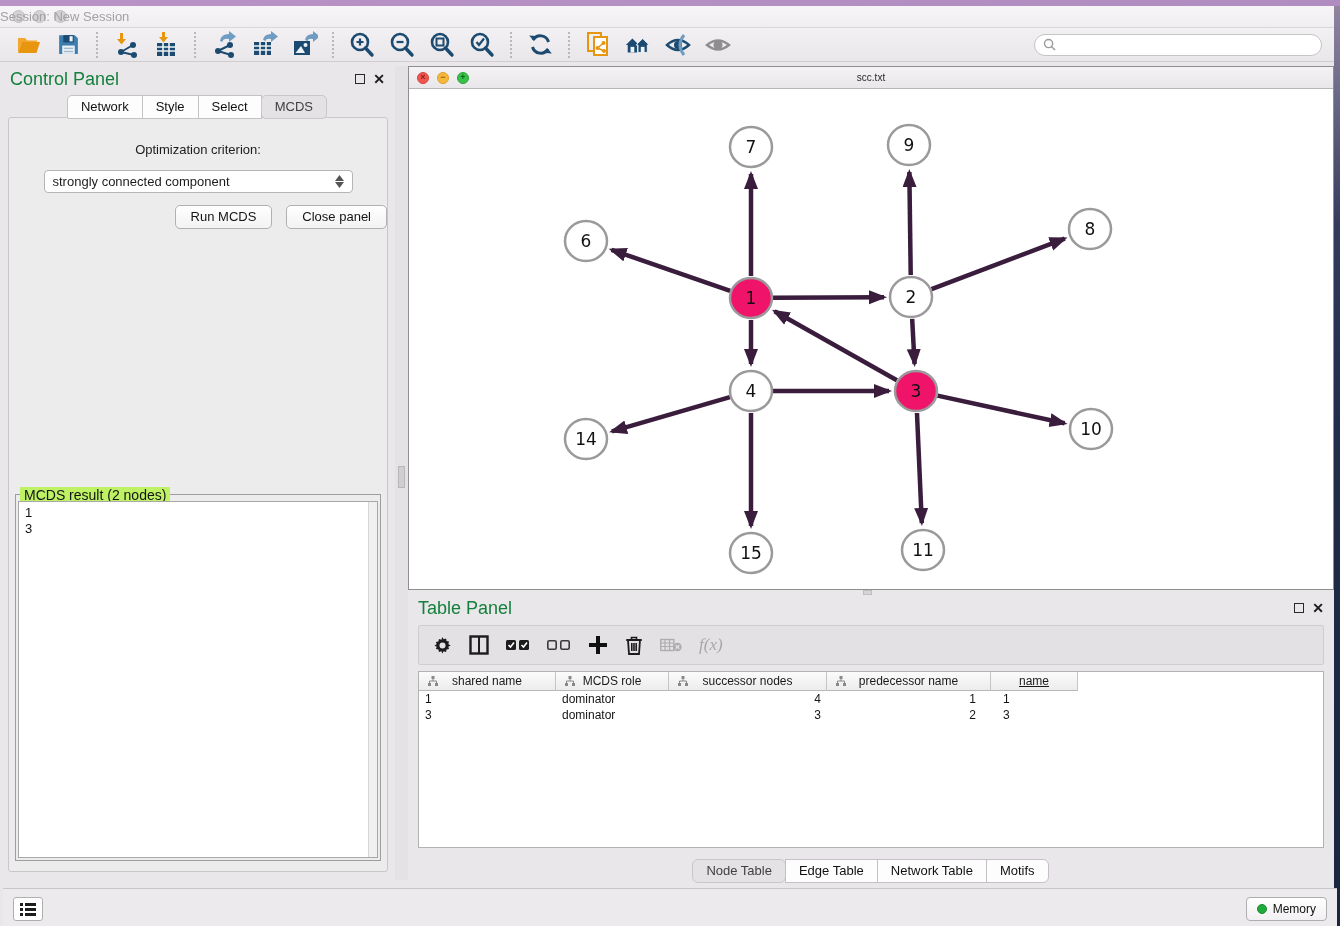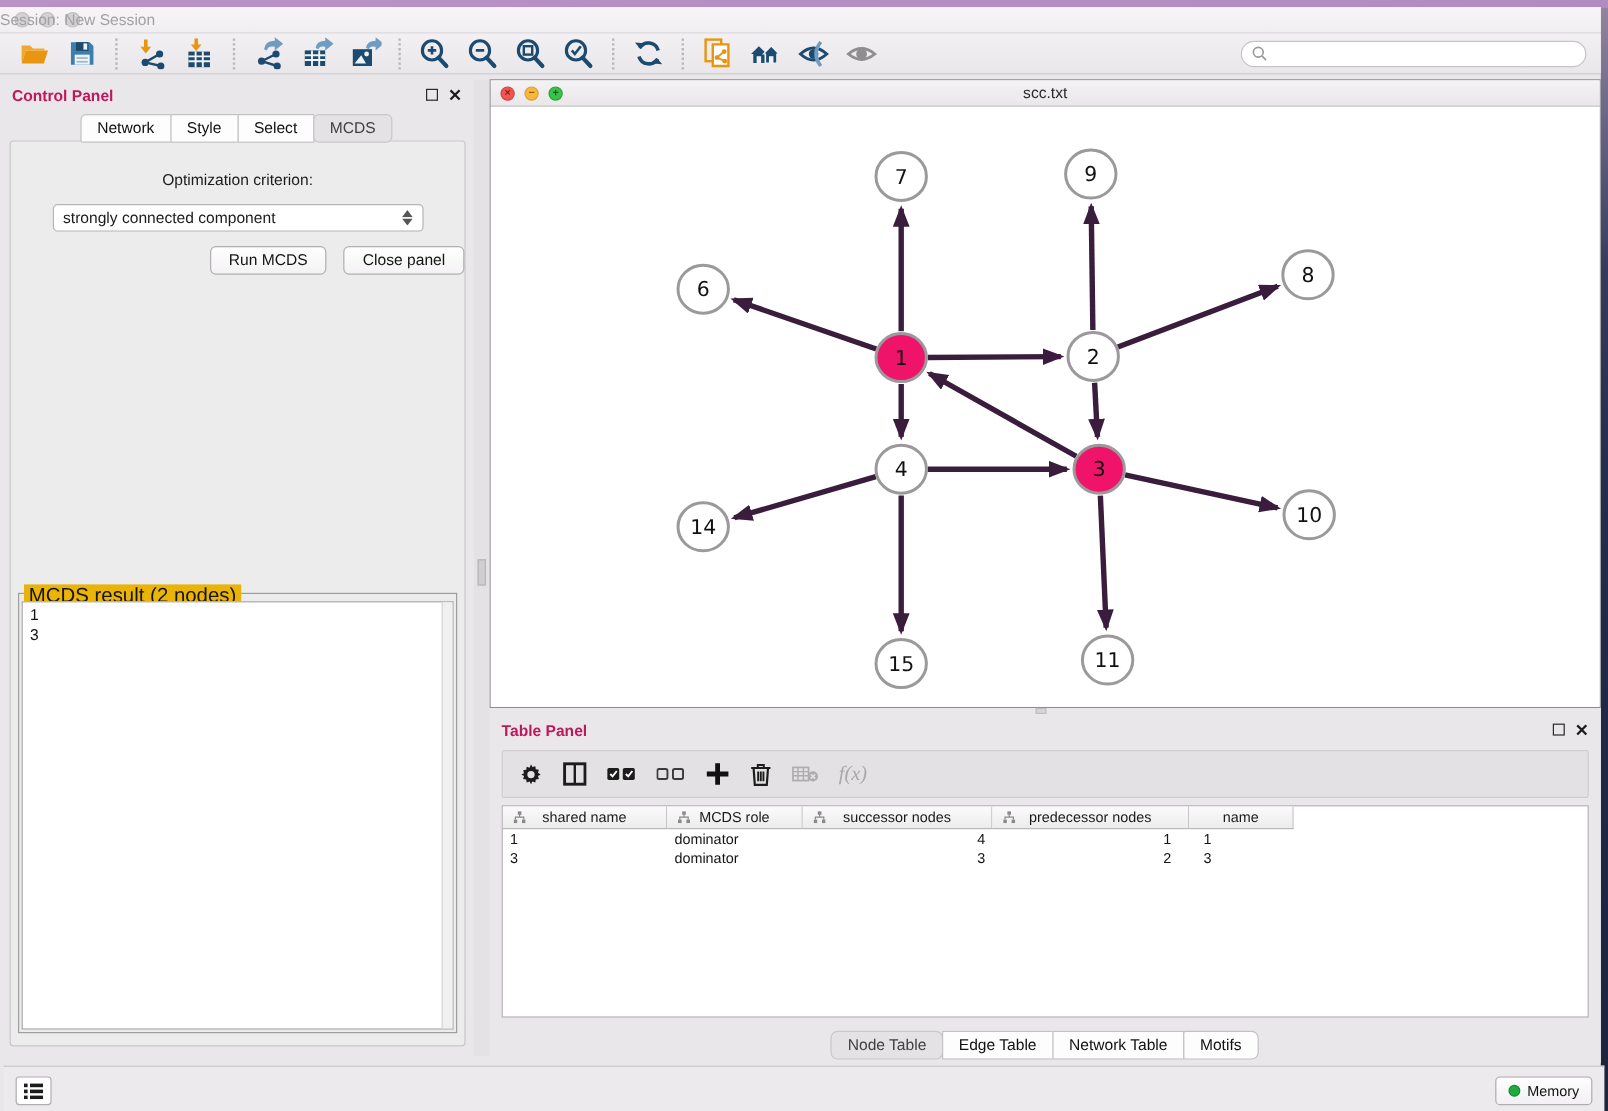--- a/index.html
+++ b/index.html
@@ -30,21 +30,21 @@
   .tsep { width:0; height:26px; border-left:2px dotted #b9b7b9; }
   .ticon { width:28px; height:28px; display:flex; align-items:center; justify-content:center; }
   .search-wrap { margin-left:auto; margin-right:12px; }
   .search-box { width:288px; height:22px; background:#fff; border:1px solid #c6c4c6;
     border-radius:12px; display:flex; align-items:center; padding:0 8px; gap:5px; }
   .search-box input { border:none; outline:none; flex:1; font-size:12px; background:transparent; font-family:"Liberation Sans",sans-serif; }
 
   
   .control-panel { position:absolute; left:0; top:66px; width:395px; height:814px; background:#e9e7e9; }
   .cp-header { height:26px; display:flex; align-items:center; padding:0 10px; }
-  .panel-title { font-size:13px; color:#be185d;font-weight:bold; }
+  .panel-title { font-size:18px; color:#15803d; }
   .panel-winbtns { margin-left:auto; display:flex; align-items:center; gap:8px; }
   .float-btn { width:10px; height:10px; border:1.5px solid #2a2a2a; background:transparent; display:inline-block; }
   .close-btn { font-size:14px; font-weight:bold; color:#1a1a1a; line-height:10px; cursor:default; }
 
   .tabs-row { display:flex; justify-content:center; position:relative; z-index:2; margin-top:3px; }
   .tab { font-size:13px; color:#111; background:#fdfdfd; border:1px solid #c3c1c3;
     padding:3px 13px 4px; margin-left:-1px; position:relative; }
   .tab:first-child { border-top-left-radius:5px; border-bottom-left-radius:2px; }
   .tab:last-child { border-top-right-radius:5px; border-bottom-right-radius:2px; }
   .tab.active { background:#e4e2e4; color:#404040; border-color:#c9c7c9; border-radius:5px; }
@@ -56,22 +56,22 @@
     border:1px solid #b6b4b6; border-radius:4px; display:flex; align-items:center;
     padding:0 8px; font-size:13px; color:#1c1c1c; }
   .dd-arrows { margin-left:auto; display:flex; flex-direction:column; align-items:center; gap:1px; }
   .dd-arrows svg { display:block; }
   .btn-row { display:flex; justify-content:flex-end; gap:14px; margin-top:12px; }
   .pbtn { background:linear-gradient(#ffffff,#f4f2f4); border:1px solid #b2b0b2; border-radius:5px;
     font-size:13px; color:#141414; padding:3px 15px 4px; font-family:"Liberation Sans",sans-serif; }
 
   .result-group { position:absolute; left:6px; right:6px; top:376px; bottom:10px;
     border:1px solid #9f9d9f; }
-  .result-title { position:absolute; top:-8px; left:4px; background:#eab308; padding:0 4px;
-    font-size:17px; color:#141414; }
+  .result-title { position:absolute; top:-8px; left:4px; background:#bef264; padding:0 4px;
+    font-size:14px; color:#141414; }
   .result-area { position:absolute; inset:6px 2px 2px 2px; background:#fff; border:1px solid #a9a7a9; }
   .result-lines { padding:3px 6px; font-size:13px; color:#111; line-height:16px; }
   .result-scroll { position:absolute; right:0; top:0; bottom:0; width:9px; background:#f0f0f0; border-left:1px solid #d5d5d5; }
 
   
   .v-splitter { position:absolute; left:395px; top:66px; width:13px; height:814px; background:#e4e2e4; }
   .v-handle { position:absolute; left:3px; top:400px; width:7px; height:22px; background:#d0ced0; border:1px solid #b8b6b8; }
   .h-splitter { position:absolute; left:408px; top:590px; width:926px; height:5px; background:#e9e7e9; }
   .h-handle { position:absolute; left:455px; top:0px; width:9px; height:5px; background:#d6d4d6; border:1px solid #c0bec0; }
 
@@ -79,21 +79,21 @@
   .net-window { position:absolute; left:408px; top:66px; width:926px; height:524px;
     border:1px solid #8f8d8f; background:#fff; }
   .net-titlebar { height:22px; background:linear-gradient(#f4f2f4,#e9e7e9);
     border-bottom:1px solid #b7b5b7; position:relative; display:flex; align-items:center; }
   .traffic { display:flex; gap:8px; margin-left:8px; }
   .tl { width:12px; height:12px; border-radius:50%; display:flex; align-items:center; justify-content:center;
     font-size:9px; font-weight:bold; line-height:1; }
   .tl-red { background:#f05650; border:1px solid #d8423c; color:#8c1f1b; }
   .tl-yellow { background:#f6b73c; border:1px solid #dfa02e; color:#985f00; }
   .tl-green { background:#39c149; border:1px solid #2aa53a; color:#0c6618; }
-  .net-title { position:absolute; left:0; right:0; text-align:center; font-size:13px; color:#2a2a2a; }
+  .net-title { position:absolute; left:0; right:0; text-align:center; font-size:10px; color:#2a2a2a; }
   .net-canvas { position:absolute; left:0; top:22px; right:0; bottom:0; background:#fff; }
   .net-canvas svg { display:block; }
 
   
   .table-panel { position:absolute; left:408px; top:595px; width:926px; height:291px; background:#e9e7e9; }
   .tp-header { height:26px; display:flex; align-items:center; padding:0 10px; }
   .tp-toolbar { position:absolute; left:10px; right:10px; top:30px; height:40px;
     background:#e3e1e3; border:1px solid #cfcdcf; border-radius:2px;
     display:flex; align-items:center; gap:17px; padding:0 14px;text-align:center; }
   .tbicon { display:flex; align-items:center; justify-content:center; }
@@ -511,23 +511,23 @@
             </svg>
             <span>successor nodes</span>
           </div>
           <div class="dt-hcell" style="width: 164px;">
             <svg class="hicon" width="10" height="10" viewBox="0 0 10 10">
               <rect x="3.5" y="0" width="3" height="3" fill="#8a888a"></rect>
               <path d="M5 3 V5 M1.5 7 V5 H8.5 V7" stroke="#8a888a" stroke-width="1" fill="none"></path>
               <rect x="0" y="7" width="3" height="3" fill="#8a888a"></rect>
               <rect x="7" y="7" width="3" height="3" fill="#8a888a"></rect>
             </svg>
-            <span>predecessor nodes</span>
-          </div>
-          <div class="dt-hcell" style="width: 87px;">
+            <span>predecessor name</span>
+          </div>
+          <div class="dt-hcell" style="width: 87px; text-decoration: underline;">
             <span>name</span>
           </div>
         </div>
       <div>
           <div class="dt-row">
             <div class="dt-cell" style="width: 137px; text-align: left;">1</div>
             <div class="dt-cell" style="width: 113px; text-align: left;">dominator</div>
             <div class="dt-cell" style="width: 158px; text-align: right;">4</div>
             <div class="dt-cell" style="width: 164px; text-align: right; padding-right: 15px;">1</div>
             <div class="dt-cell" style="width: 87px; text-align: left; padding-left: 12px;">1</div>

